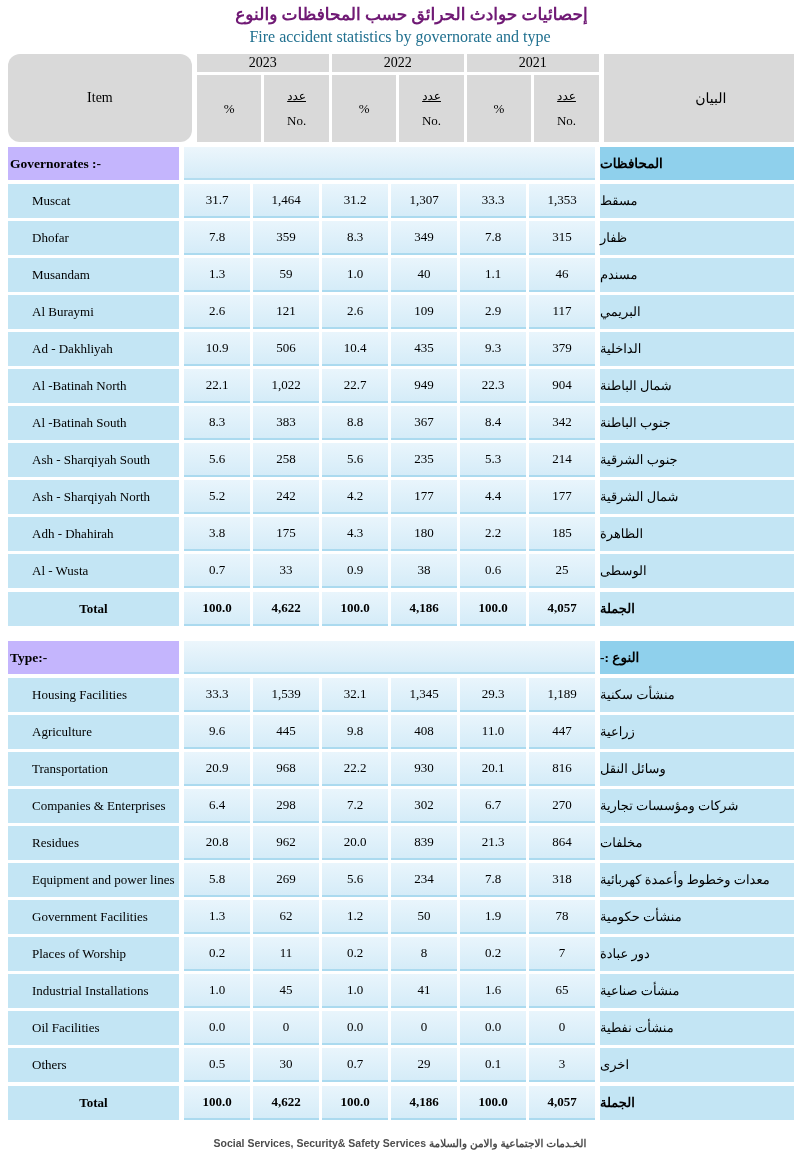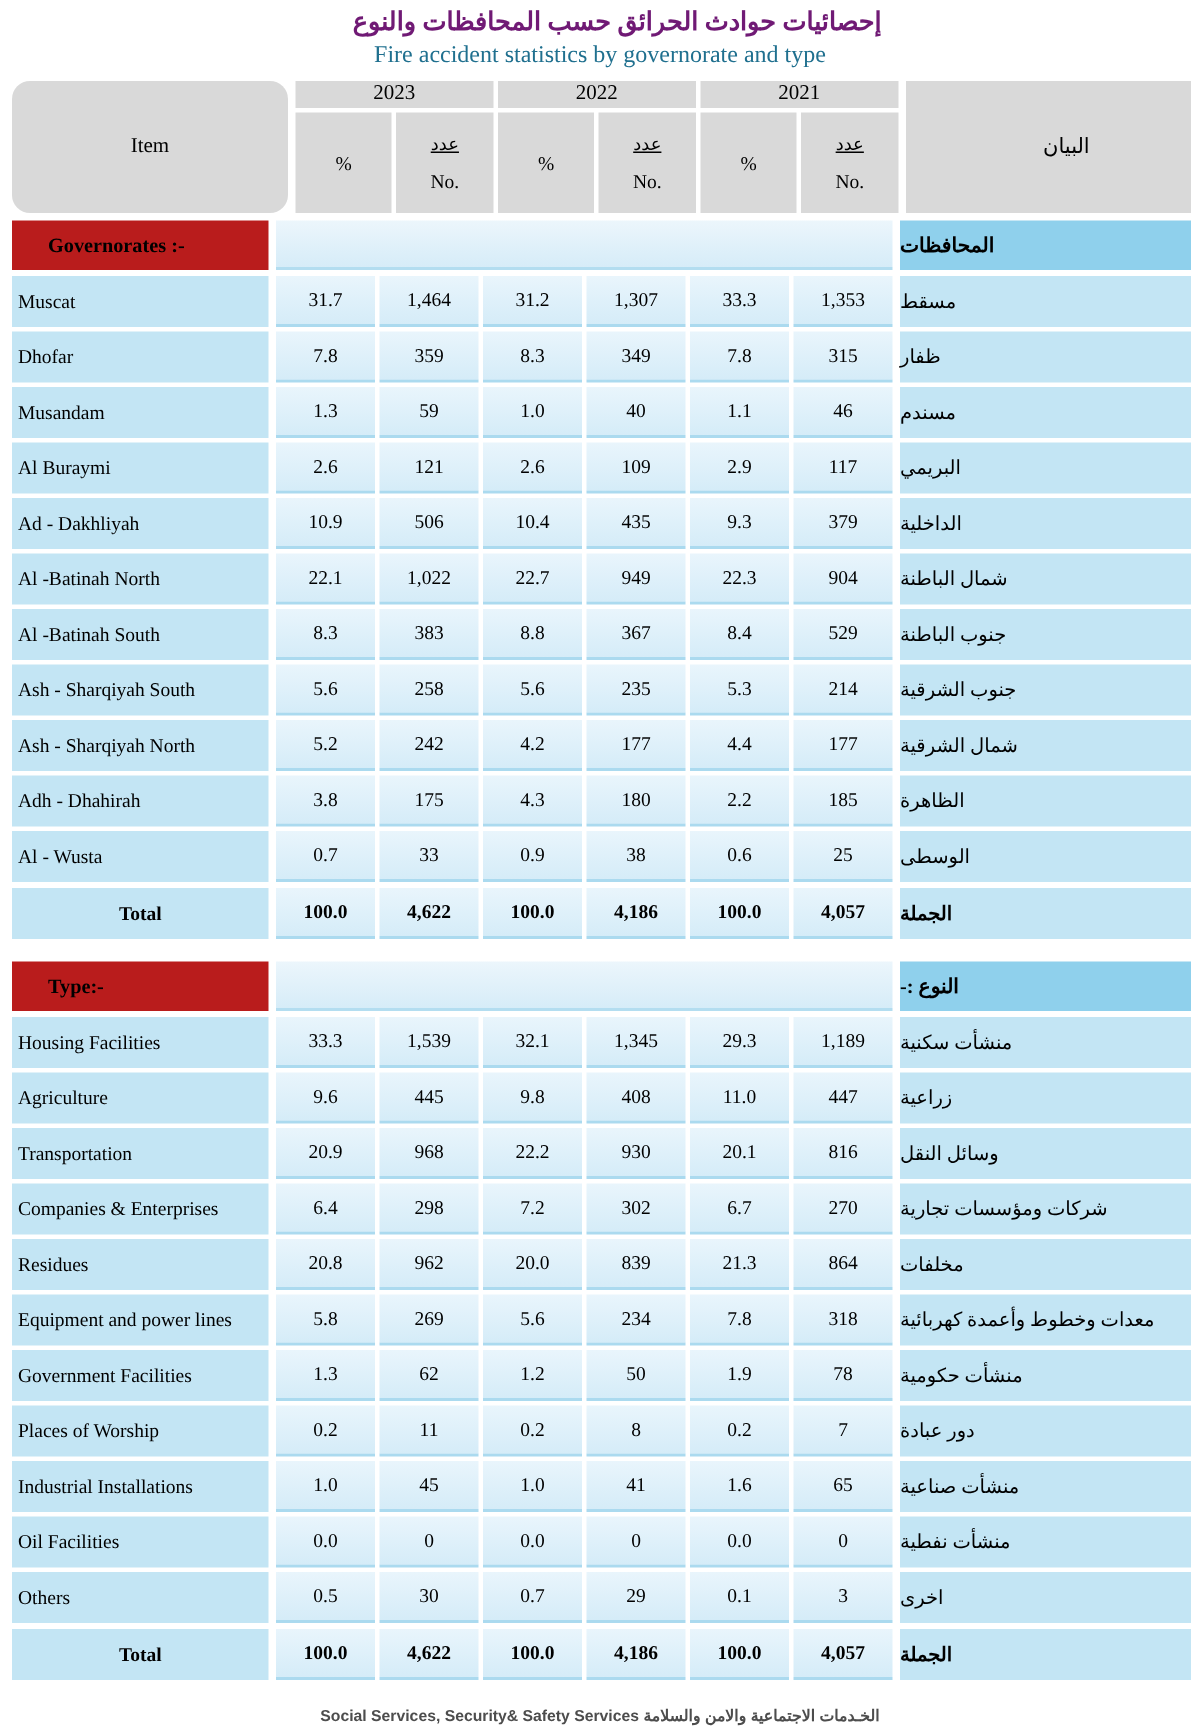--- a/index.html
+++ b/index.html
@@ -30,27 +30,27 @@
   .h-mid { width: 411px; margin: 0 5px; display: flex; flex-direction: column; }
   .h-years { display: flex; gap: 3px; height: 18px; margin-bottom: 3px; }
   .h-year { flex: 1; background: #d9d9d9; display: flex; align-items: center; justify-content: center; font-size: 14px; }
   .h-subs { display: flex; gap: 3px; flex: 1; }
   .h-sub { flex: 1; background: #d9d9d9; display: flex; flex-direction: column; align-items: center; justify-content: center; font-size: 13px; }
   .h-sub .u-ar { text-decoration: underline; font-size: 12px; direction: rtl; }
   .h-sub .n-en { margin-top: 9px; }
 
   
   .sec-row { display: flex; height: 33px; margin-bottom: 4px; }
-  .sec-label { width: 171px; background: #b91c1c; font-weight: bold; font-size: 13.5px; display: flex; align-items: center; padding-left: 24px; }
+  .sec-label { width: 171px; background: #c4b5fd; font-weight: bold; font-size: 13.5px; display: flex; align-items: center; padding-left: 2px; }
   .sec-mid { width: 411px; margin: 0 5px; background: linear-gradient(#ecf6fc, #d6ecf8); border-bottom: 2px solid #b3ddf0; }
   .sec-ar { width: 194px; background: #8fd0ec; font-weight: bold; font-size: 13.5px; display: flex; align-items: center; justify-content: flex-end; padding-right: 12px; direction: rtl; }
 
   
   .row { display: flex; height: 34px; margin-bottom: 3px; }
-  .r-label { width: 171px; background: #c3e5f4; font-size: 13px; display: flex; align-items: center; padding-left: 4px; }
+  .r-label { width: 171px; background: #c3e5f4; font-size: 13px; display: flex; align-items: center; padding-left: 24px; }
   .r-mid { width: 411px; margin: 0 5px; display: flex; gap: 3px; }
   .r-num { flex: 1; background: linear-gradient(#e9f5fc, #d5ecf8); border-bottom: 2px solid #abdaef; display: flex; align-items: center; justify-content: center; font-size: 13px; }
   .r-ar { width: 194px; background: #c3e5f4; font-size: 13px; display: flex; align-items: center; justify-content: flex-end; padding-right: 12px; direction: rtl; }
 
   .row.total { margin-top: 4px; font-weight: bold; }
   .row.total .r-label { justify-content: center; padding-left: 0; }
 
   .sec-gap { height: 12px; }
 
   
@@ -185,21 +185,21 @@
         <div class="cell r-ar">شمال الباطنة</div>
       </div>
       <div class="row">
         <div class="cell r-label">Al -Batinah South</div>
         <div class="r-mid">
           <div class="cell r-num">8.3</div>
           <div class="cell r-num">383</div>
           <div class="cell r-num">8.8</div>
           <div class="cell r-num">367</div>
           <div class="cell r-num">8.4</div>
-          <div class="cell r-num">529</div>
+          <div class="cell r-num">342</div>
         </div>
         <div class="cell r-ar">جنوب الباطنة</div>
       </div>
       <div class="row">
         <div class="cell r-label">Ash - Sharqiyah South</div>
         <div class="r-mid">
           <div class="cell r-num">5.6</div>
           <div class="cell r-num">258</div>
           <div class="cell r-num">5.6</div>
           <div class="cell r-num">235</div>

